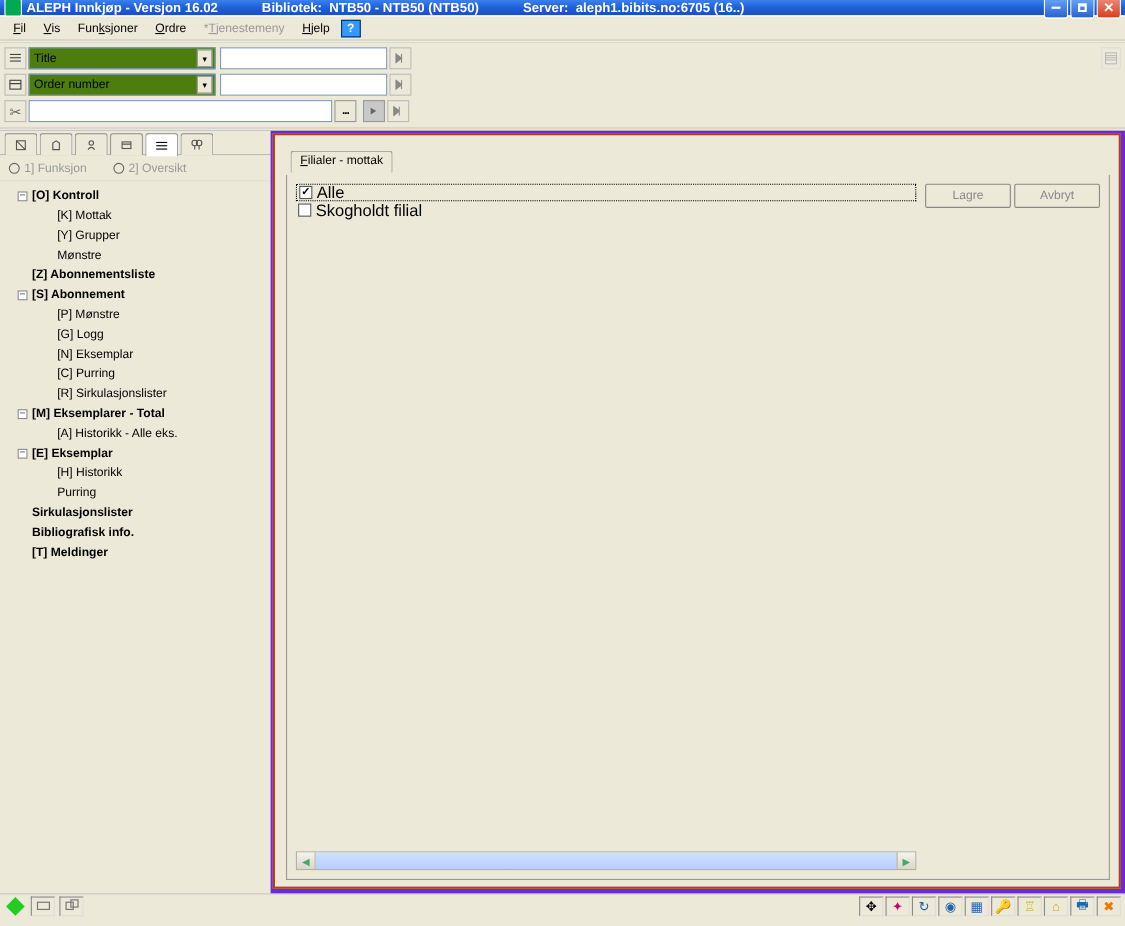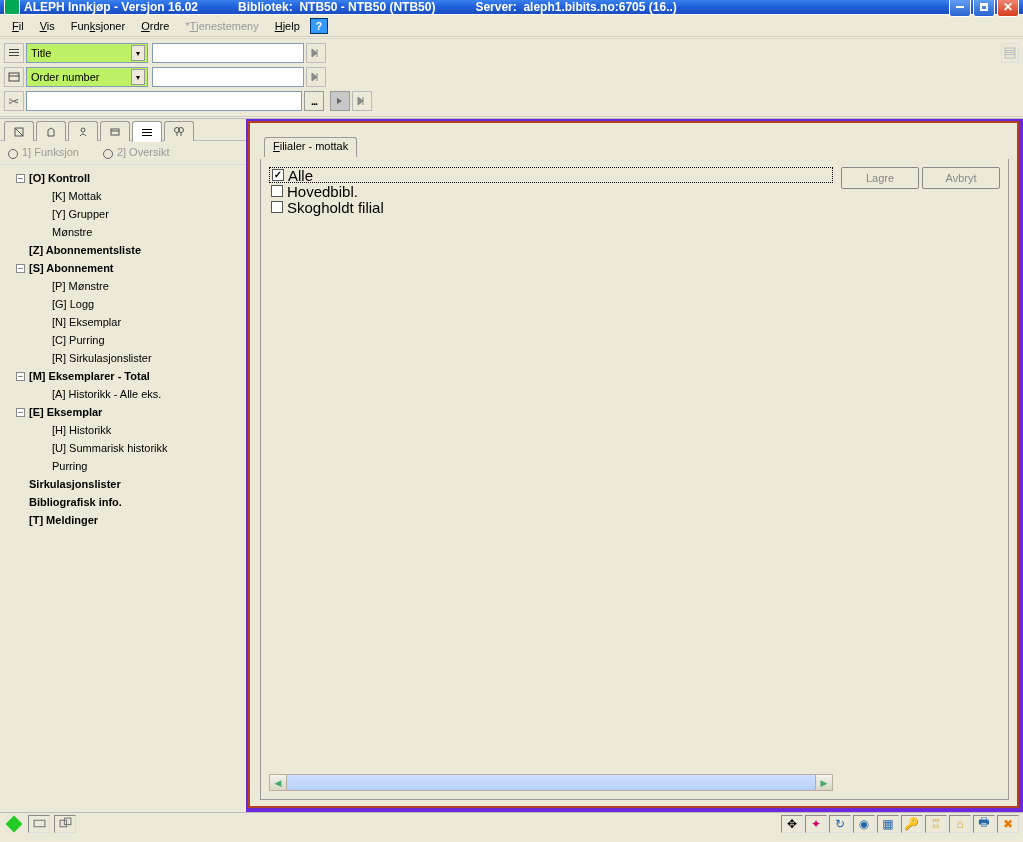--- a/index.html
+++ b/index.html
@@ -22,21 +22,21 @@
 .menubar { height: 22px; background: #ece9d8; display: flex; align-items: center; padding: 0 4px; border-top: 1px solid #fff; }
 .menubar .menu-item { padding: 2px 8px; cursor: default; }
 .menubar .menu-item.disabled { color: #999; }
 .menubar .menu-item .u { text-decoration: underline; }
 .menubar .help-icon { width: 18px; height: 16px; background: #39f; border: 1px solid #036; color: #fff; display: flex; align-items: center; justify-content: center; font-weight: bold; margin-left: 2px; }
 
 
 .toolbar-rows { background: #ece9d8; padding: 3px 4px 2px 4px; border-top: 1px solid #dcd8c6; }
 .toolbar-row { display: flex; align-items: center; height: 22px; margin-bottom: 2px; }
 .tb-icon-btn { width: 20px; height: 20px; border: 1px solid #bbb; background: #ece9d8; display: flex; align-items: center; justify-content: center; margin-right: 2px; font-size: 10px; }
-.tb-select { width: 122px; height: 20px; border: 1px solid #7f9db9; background: #bef264; display: flex; align-items: center; justify-content: space-between; padding: 0 2px 0 4px; margin-right: 4px; }
+.tb-select { width: 170px; height: 20px; border: 1px solid #7f9db9; background: #4d7c0f; display: flex; align-items: center; justify-content: space-between; padding: 0 2px 0 4px; margin-right: 4px; }
 .tb-select .dd { width: 14px; height: 16px; background: #ece9d8; border: 1px solid #999; display: flex; align-items: center; justify-content: center; font-size: 8px;}
 .tb-input-long { flex: 0 0 152px; height: 20px; border: 1px solid #7f9db9; background: #fff; margin-right: 2px;}
 .tb-go-btn { width: 20px; height: 20px; border: 1px solid #bbb; background: #ece9d8; display: flex; align-items: center; justify-content: center; margin-right: 6px;}
 .tb-go-btn svg { width: 10px; height: 10px; }
 .tb-spacer { flex: 1; }
 .tb-end-btn { width: 18px; height: 20px; border: 1px solid #ddd; background: #ece9d8; margin-left: 2px; display:flex;align-items:center;justify-content:center;}
 .tb-dots-btn { width: 20px; height: 20px; border: 1px solid #999; background: #ece9d8; display: flex; align-items: center; justify-content: center; font-weight: bold; letter-spacing: -1px; margin-right: 4px;}
 .tb-scissors { font-size: 13px; color: #666; }
 .row3-input { width: 276px; height: 20px; border: 1px solid #7f9db9; background: #fff; }
 .row3-grey { width: 20px; height: 20px; border: 1px solid #999; background: #c8c8c8; display:flex;align-items:center;justify-content:center; margin-left: 2px;}
@@ -296,23 +296,20 @@
           <span class="tree-label">[A] Historikk - Alle eks.</span>
         </div>
         <div class="tree-row indent-1">
           <span class="tree-collapse">−</span>
           <span class="tree-label bold">[E] Eksemplar</span>
         </div>
         <div class="tree-row indent-2">
           <span class="tree-label">[H] Historikk</span>
         </div>
         <div class="tree-row indent-2">
-          <span class="tree-label">[U] Summarisk historikk</span>
-        </div>
-        <div class="tree-row indent-2">
           <span class="tree-label">Purring</span>
         </div>
         <div class="tree-row indent-1">
           <span class="tree-collapse-spacer"></span>
           <span class="tree-label bold">Sirkulasjonslister</span>
         </div>
         <div class="tree-row indent-1">
           <span class="tree-collapse-spacer"></span>
           <span class="tree-label bold">Bibliografisk info.</span>
         </div>
@@ -328,24 +325,20 @@
       <div class="inner-box">
         <div class="r-tab-row">
           <div class="r-tab"><span class="u">F</span><span>ilialer - mottak</span></div>
         </div>
         <div class="content-area">
           <div class="list-box">
             <div class="list-inner" id="checklist">
                 <div class="checklist-row focused">
                   <span class="chk checked"></span>
                   <span>Alle</span>
-                </div>
-                <div class="checklist-row">
-                  <span class="chk"></span>
-                  <span>Hovedbibl.</span>
                 </div>
                 <div class="checklist-row">
                   <span class="chk"></span>
                   <span>Skogholdt filial</span>
                 </div>
               </div>
             <div class="list-scroll">
               <div class="arrow">◀</div>
               <div class="track"></div>
               <div class="arrow r">▶</div>

